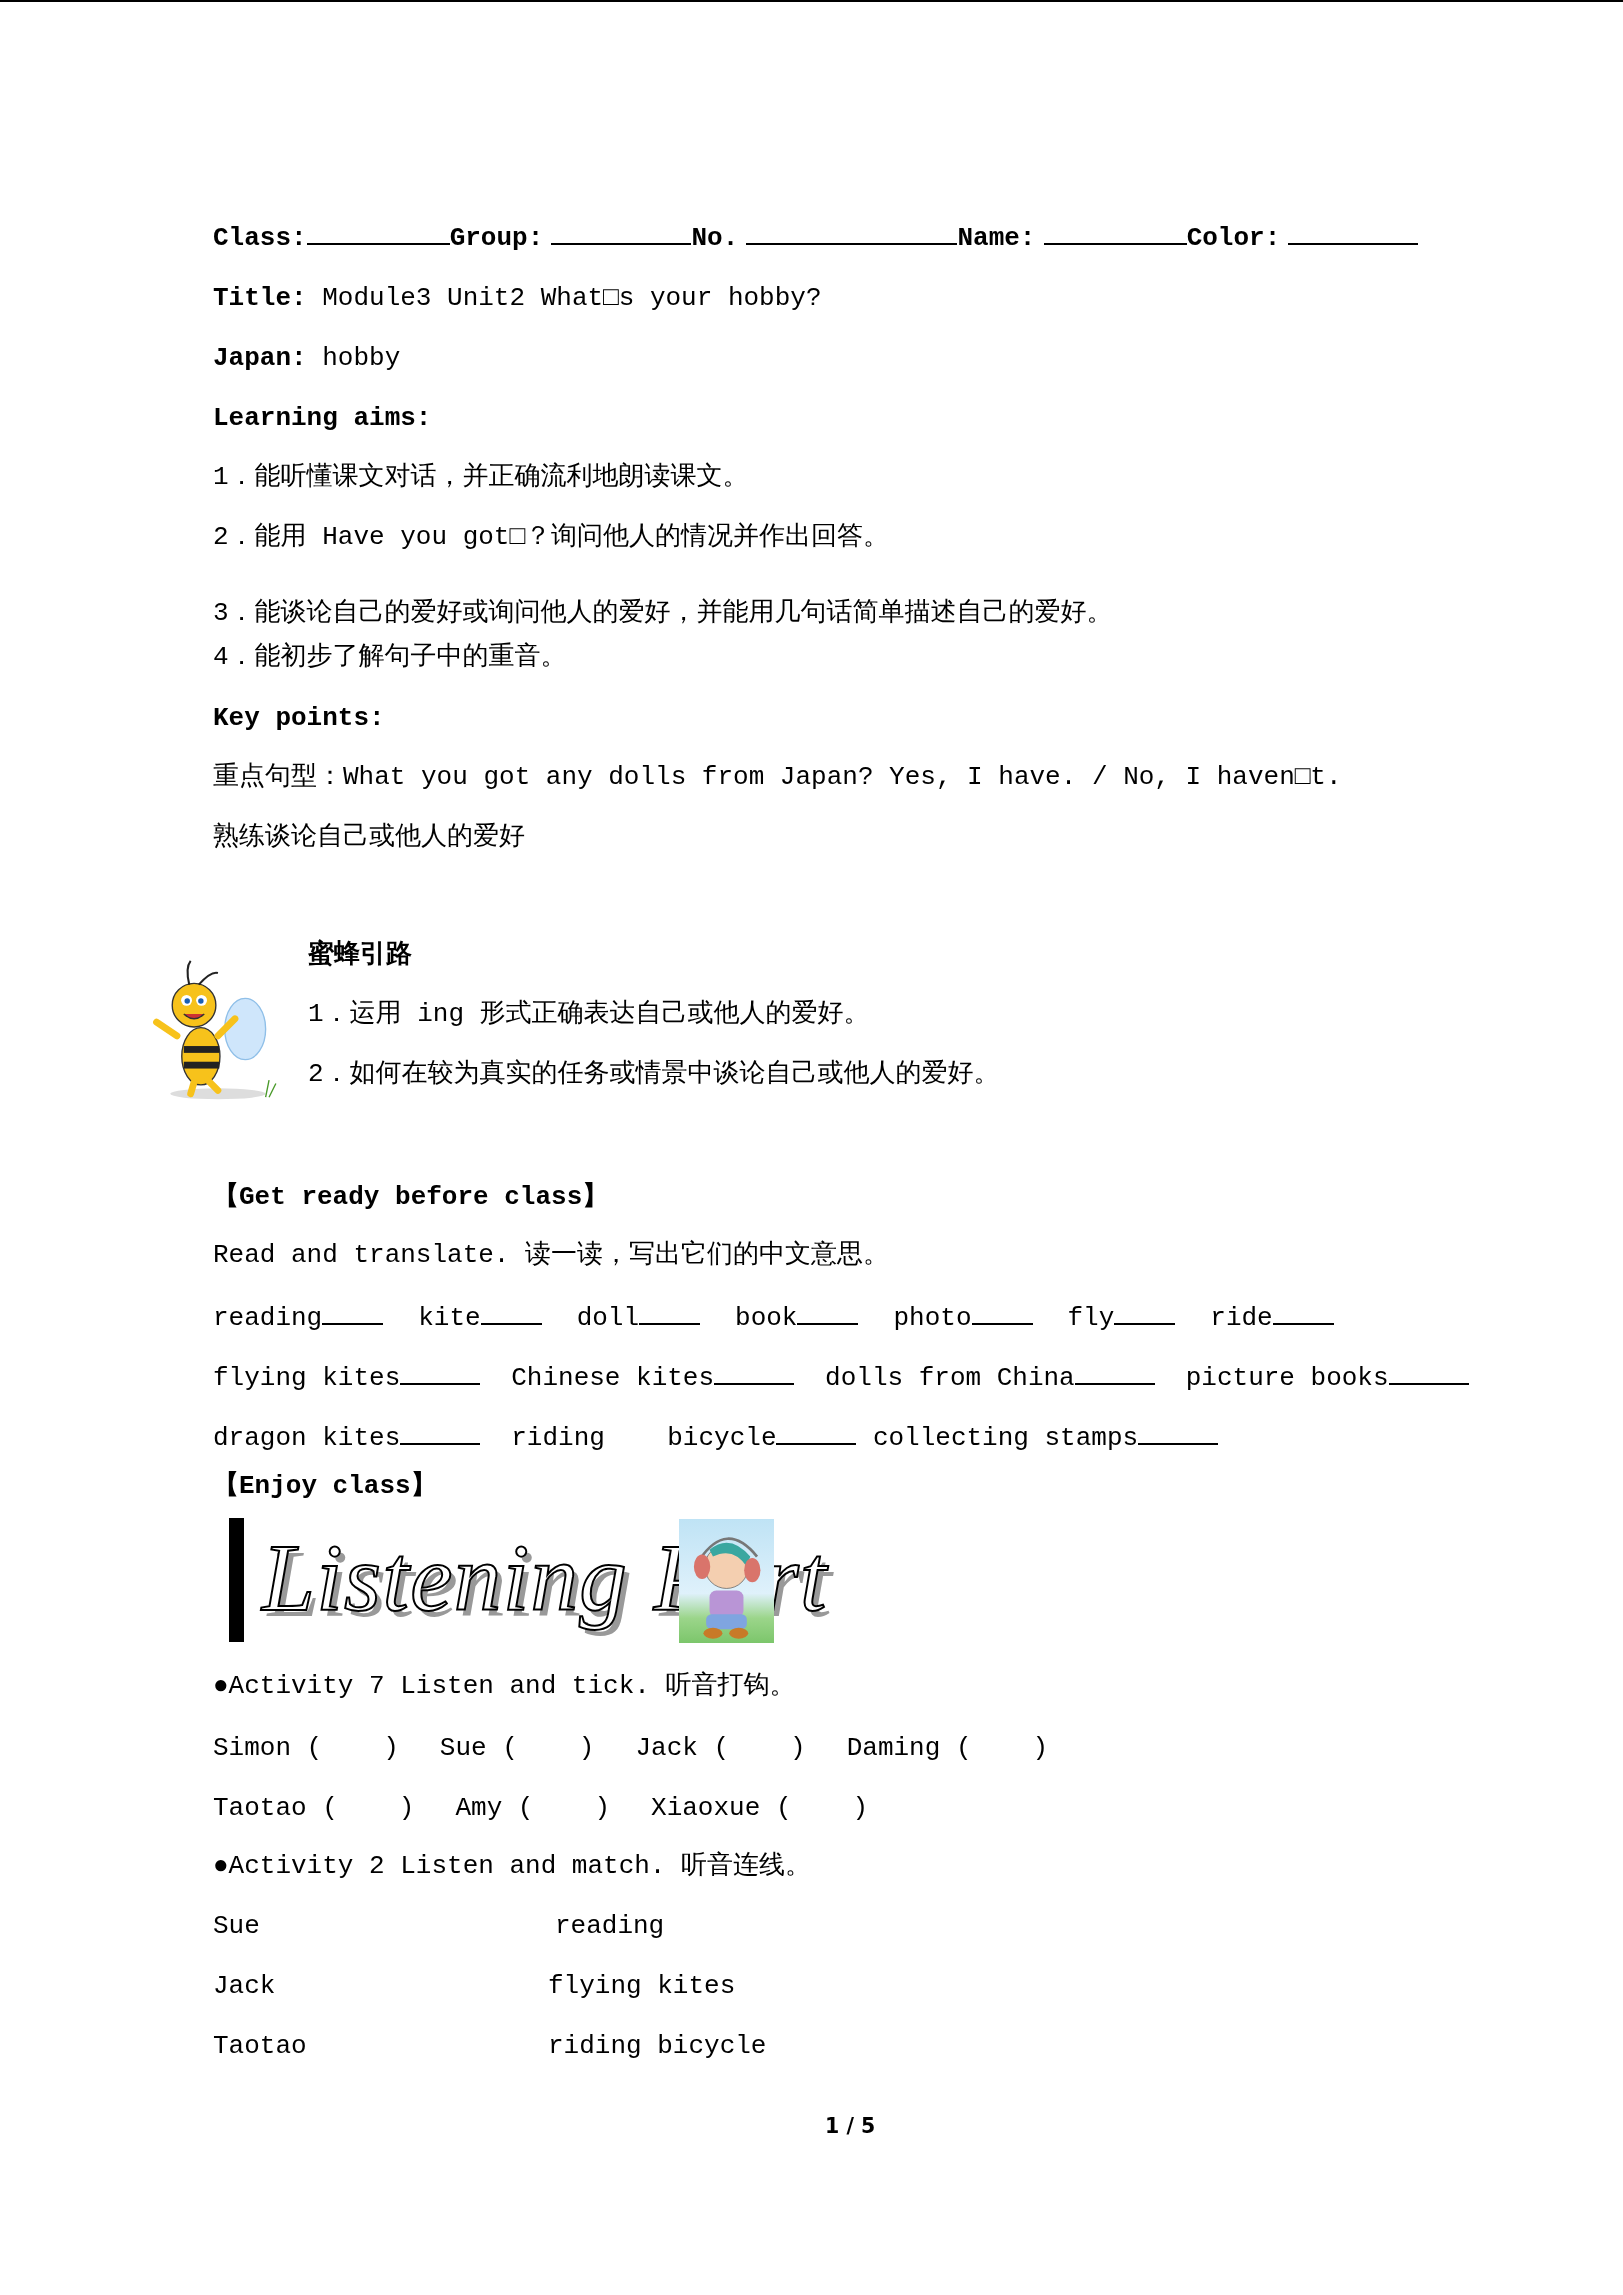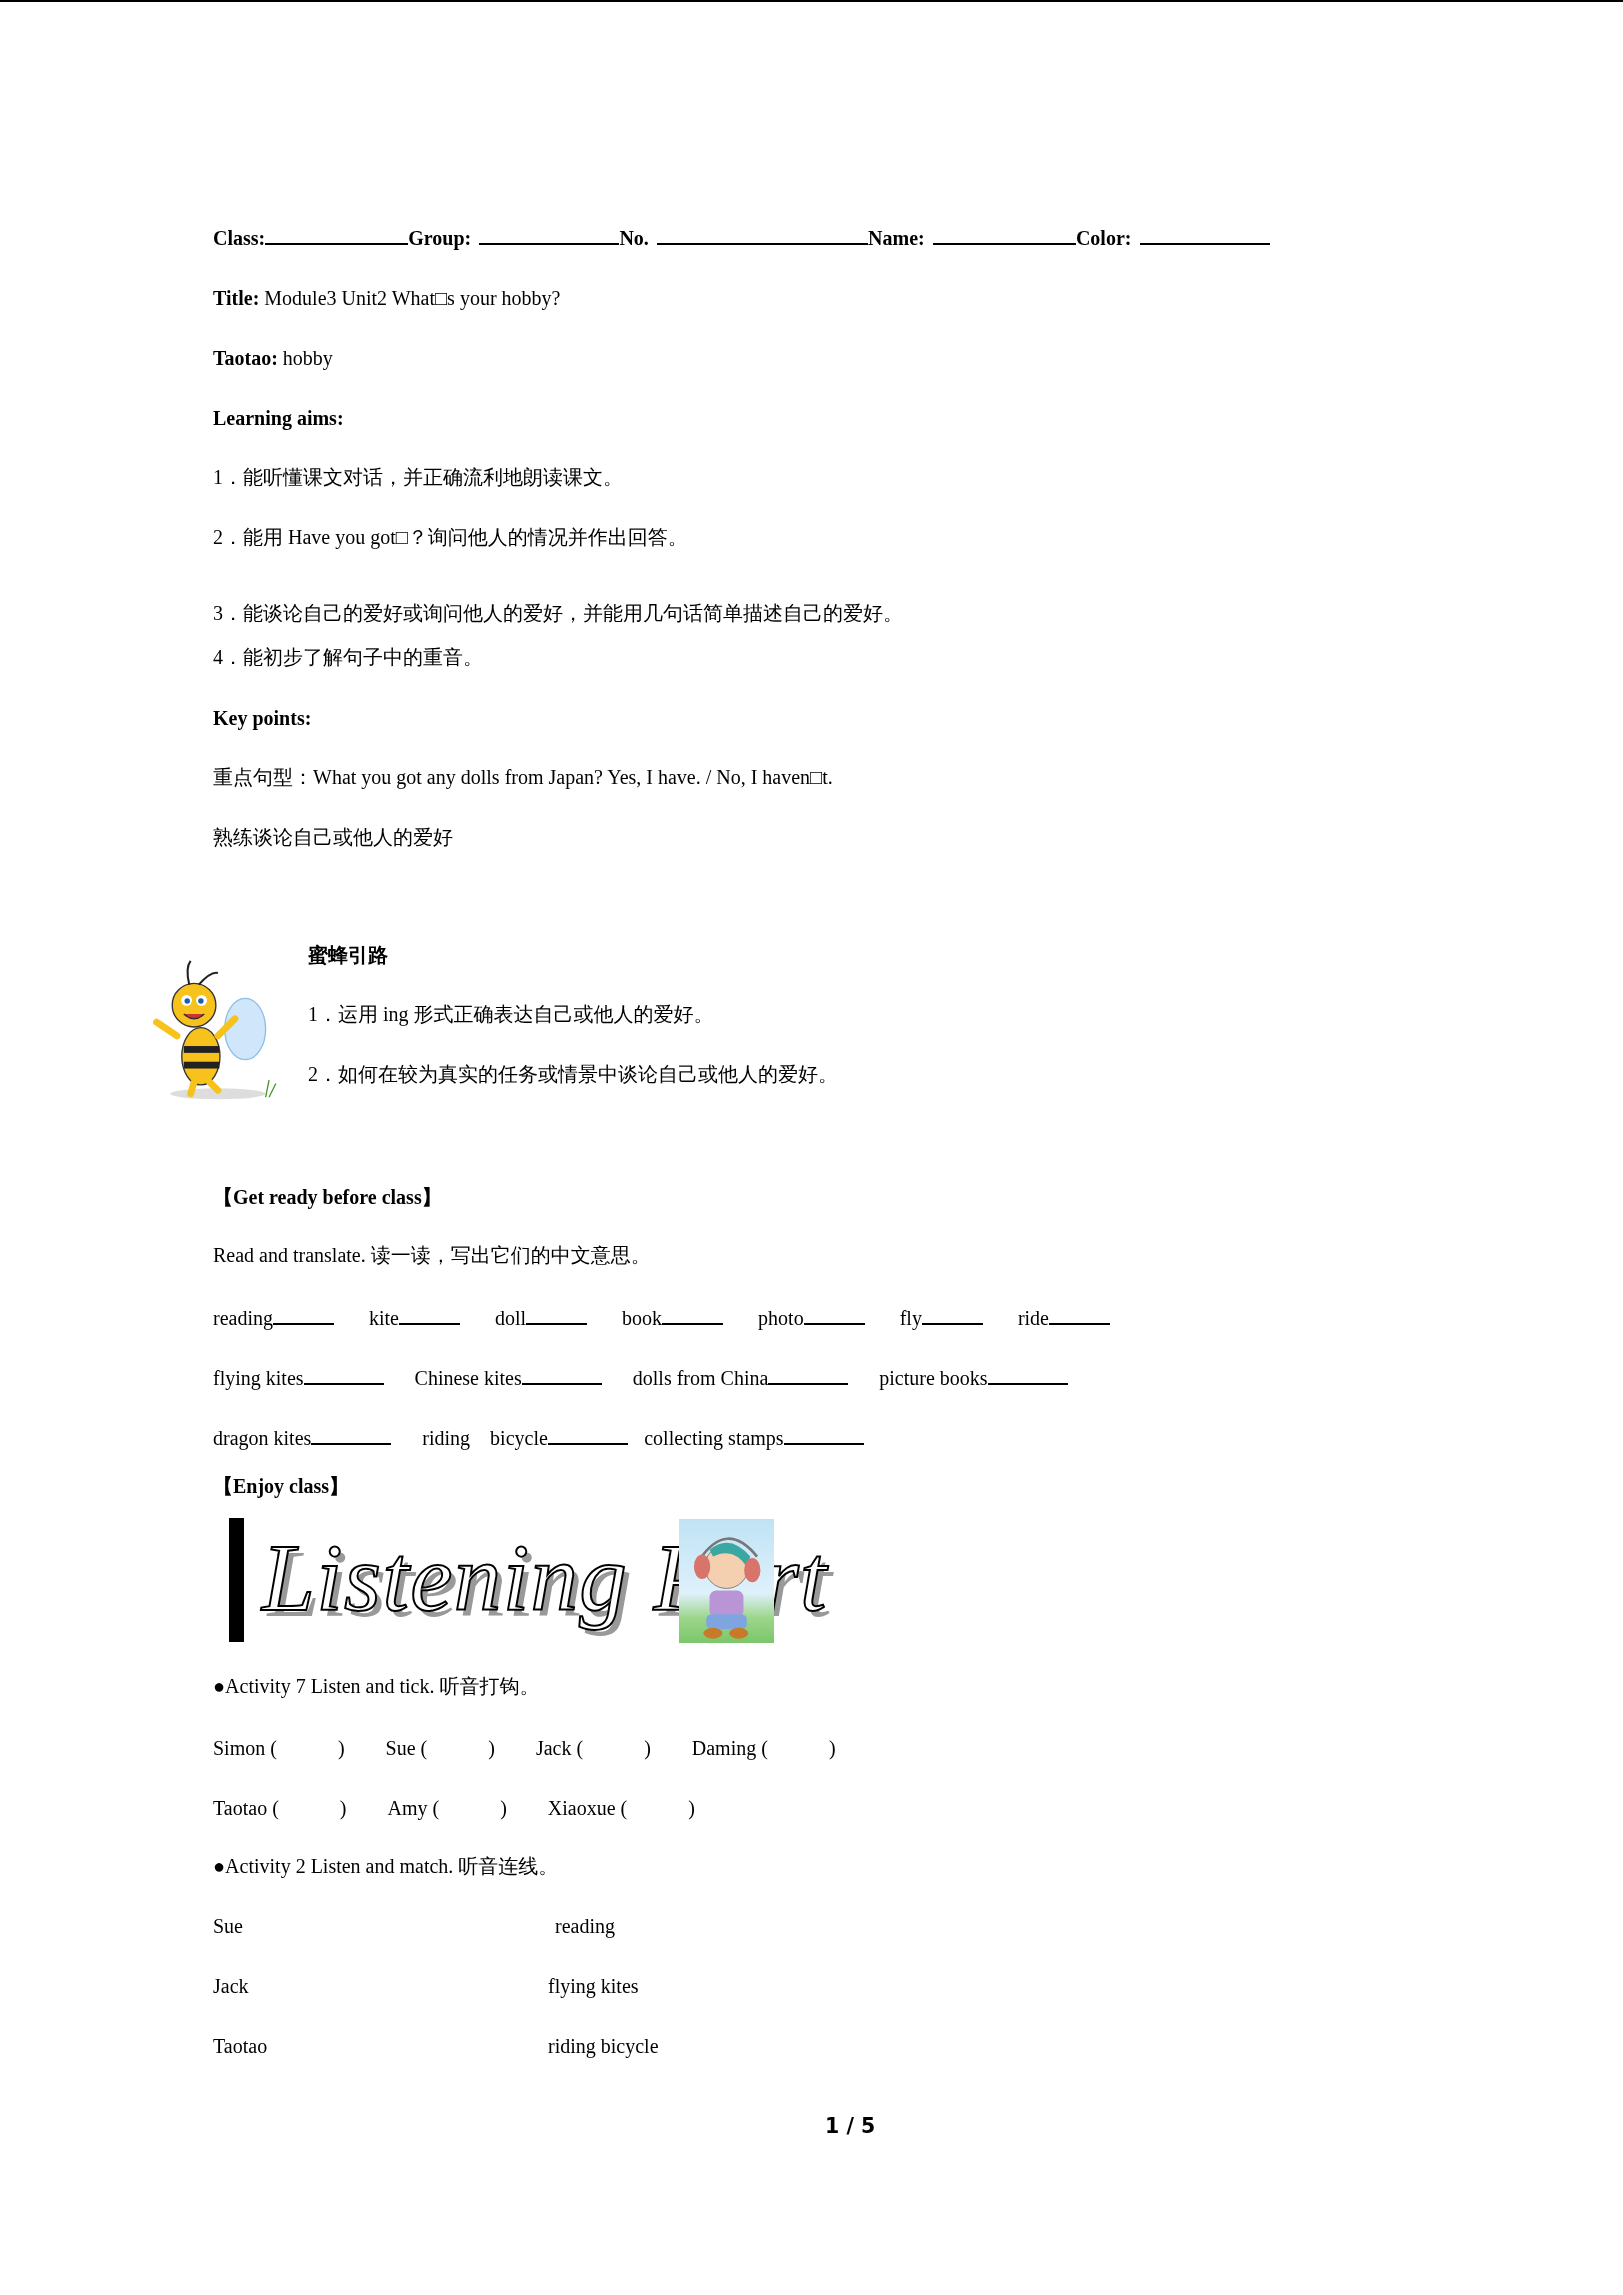--- a/index.html
+++ b/index.html
@@ -1,18 +1,18 @@
 <!DOCTYPE html>
 <html style="font-size:11px"><head>
 <meta charset="utf-8">
 <style>
   html,body{margin:0;padding:0;background:#fff;}
   body{width:1623px;height:2295px;position:relative;font-family:"Liberation Serif","DejaVu Serif",serif;color:#000;overflow:hidden;}
   .topline{position:absolute;left:0;top:0;width:1623px;height:2px;background:#000;}
-  .line{position:absolute;left:213px;font-size:20px;line-height:41px;white-space:nowrap;}
+  .line{position:absolute;left:213px;font-size:26px;line-height:41px;white-space:nowrap;font-family:Liberation Mono, monospace;}
   .b{font-weight:bold;}
   .blank{display:inline-block;border-bottom:2.7px solid #000;height:24.5px;vertical-align:baseline;}
   .gap{display:inline-block;}
   .bee{position:absolute;left:136px;top:954px;width:157px;height:150px;}
   .listen-bar{position:absolute;left:229px;top:1518px;width:15px;height:124px;background:#000;}
   .listen-text{position:absolute;left:262px;top:1527px;font-family:"Liberation Serif",serif;font-style:italic;font-size:95px;line-height:102px;color:#fff;-webkit-text-stroke:2px #000;text-shadow:5.5px 5.5px 0 #999;letter-spacing:1.4px;}
   .listen-img{position:absolute;left:679px;top:1519px;width:95px;height:124px;background:linear-gradient(#bfe3f5 0%,#dff1fb 60%,#9bd58a 80%,#7cc66b 100%);}
   .pagenum{position:absolute;left:825px;top:2096px;font-family:"DejaVu Sans",sans-serif;font-weight:bold;font-size:20.5px;margin-top:18px;}
 </style>
 </head>
@@ -23,21 +23,21 @@
 <div class="line b" style="top:218px;">
   <span>Class:</span><span class="blank" style="width:143px;"></span><span>Group:</span><span class="gap" style="width:8.2px"></span><span class="blank" style="width:140px;"></span><span>No.</span><span class="gap" style="width:8.2px"></span><span class="blank" style="width:211px;"></span><span>Name:</span><span class="gap" style="width:8.2px"></span><span class="blank" style="width:143px;"></span><span>Color:</span><span class="gap" style="width:8.2px"></span><span class="blank" style="width:130px;"></span>
 </div>
 
 <div class="line" style="top:278px;">
   <span class="b">Title:</span>
   <span>Module3 Unit2 What□s your hobby?</span>
 </div>
 
 <div class="line" style="top:338px;">
-  <span class="b">Taotao:</span>
+  <span class="b">Japan:</span>
   <span>hobby</span>
 </div>
 
 <div class="line b" style="top:398px;">Learning aims:</div>
 <div class="line" style="top:457px;">1．能听懂课文对话，并正确流利地朗读课文。</div>
 <div class="line" style="top:517px;">2．能用 Have you got□？询问他人的情况并作出回答。</div>
 <div class="line" style="top:577px;margin-top:16px;">3．能谈论自己的爱好或询问他人的爱好，并能用几句话简单描述自己的爱好。</div>
 <div class="line" style="top:637px;">4．能初步了解句子中的重音。</div>
 
 <div class="line b" style="top:698px;">Key points:</div>

